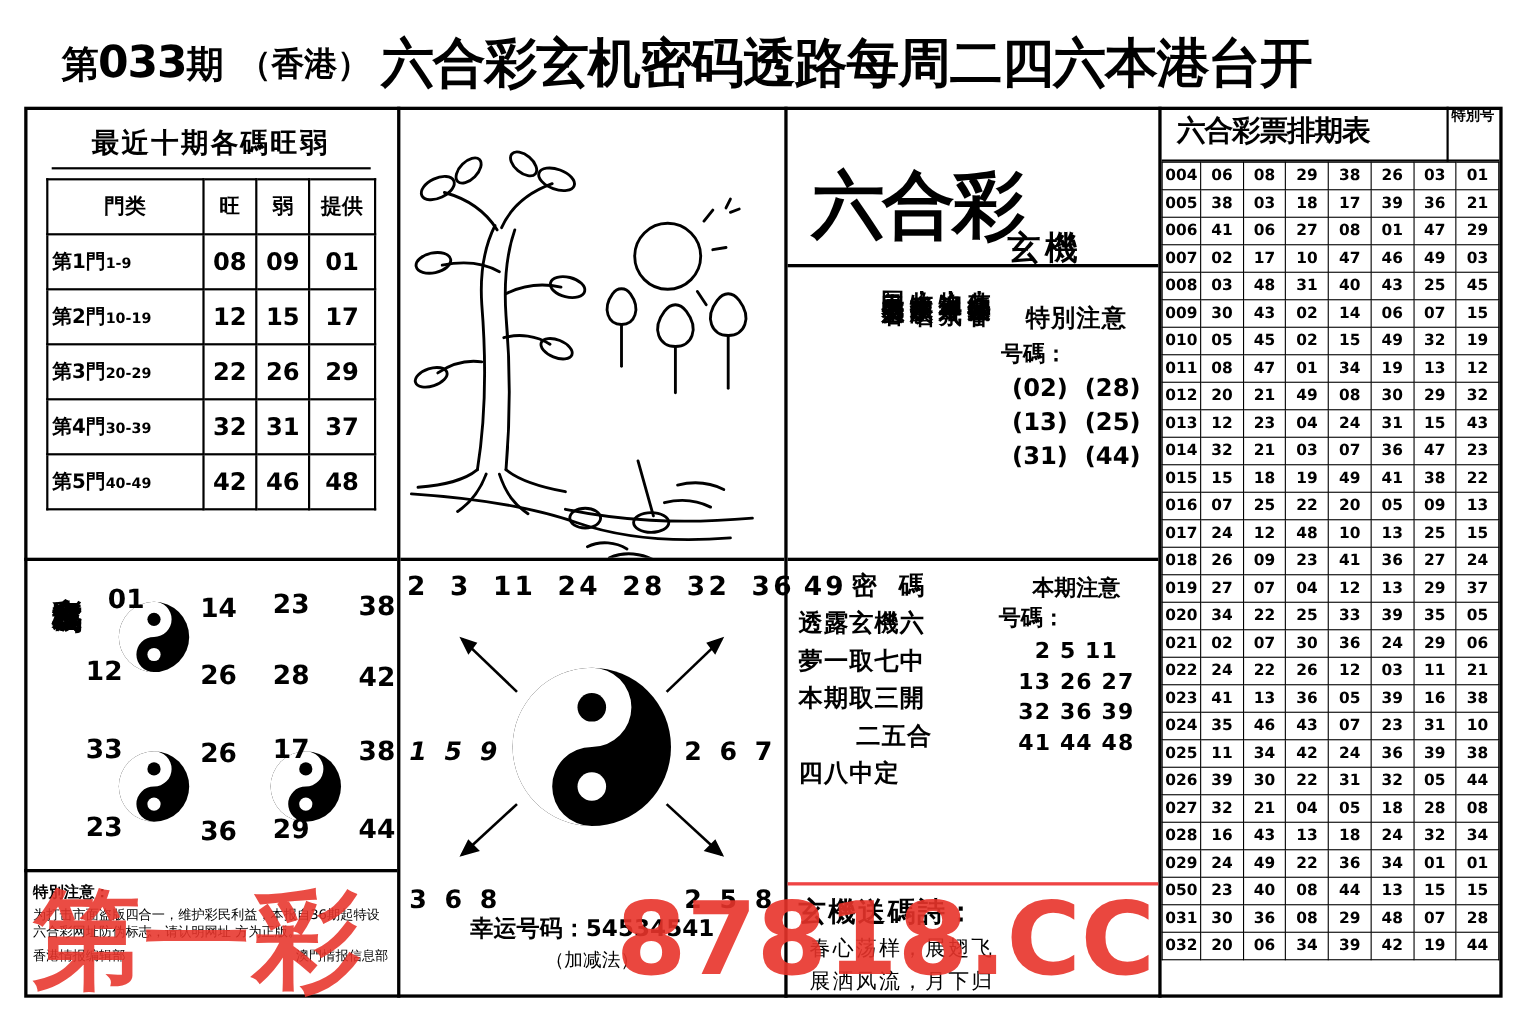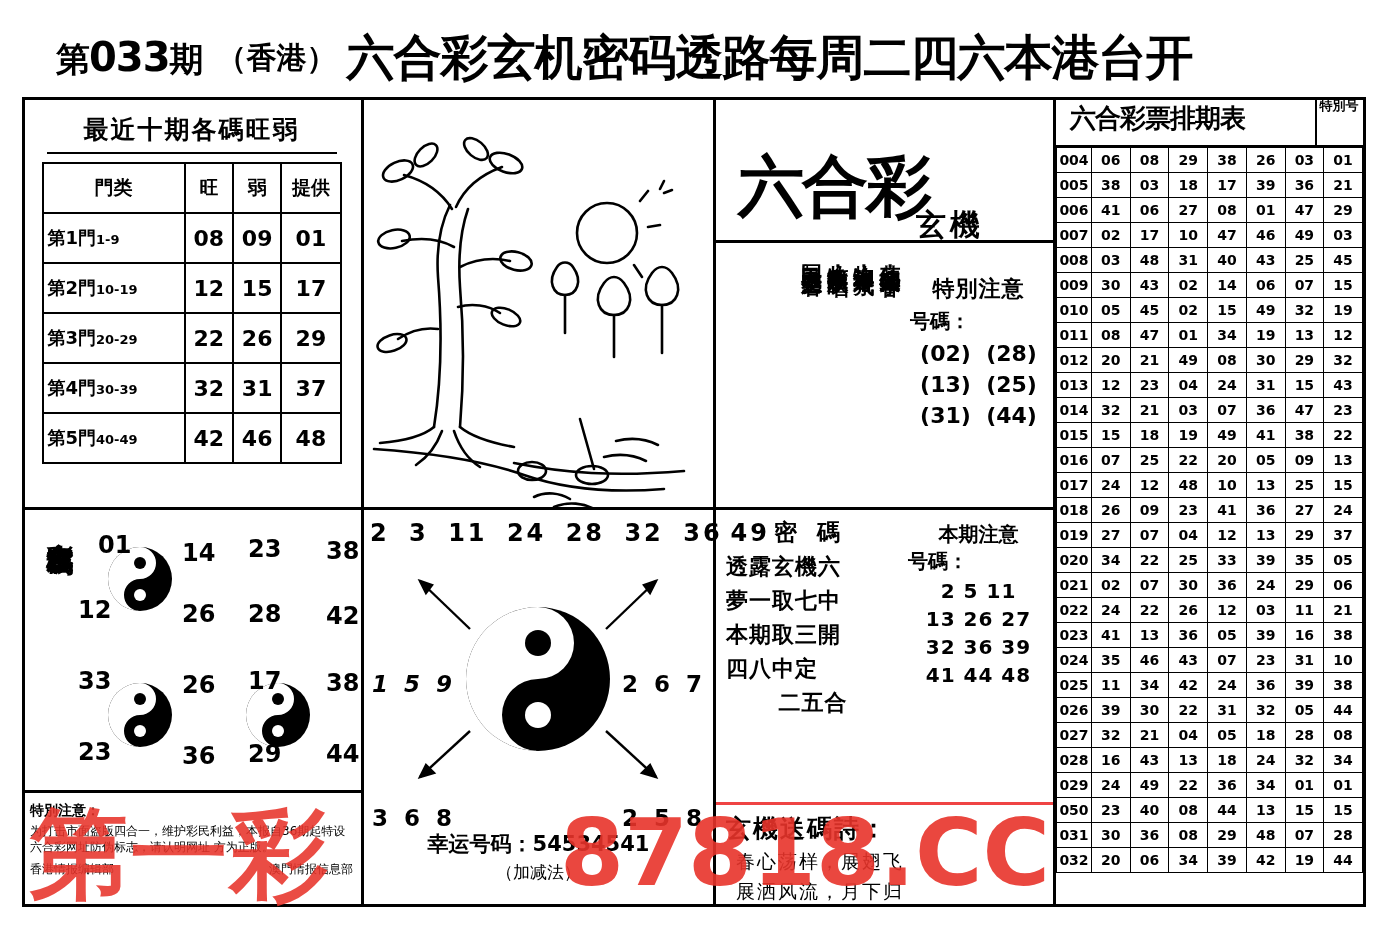--- a/index.html
+++ b/index.html
@@ -390,22 +390,22 @@
         </div>
       </div>
     </div>
 
     <div class="c3">
       <div class="c3-l">
         <div class="ttl">密  碼</div>
         <div class="line">透露玄機六</div>
         <div class="line">夢一取七中</div>
         <div class="line">本期取三開</div>
+        <div class="line" style="text-align:center">二五合</div>
         <div class="line">四八中定</div>
-        <div class="line" style="text-align:center">二五合</div>
       </div>
       <div class="c3-r">
         <div class="ttl">本期注意</div>
         <div class="ttl2">号碼：</div>
         <div class="nums">2  5   11</div>
         <div class="nums">13  26  27</div>
         <div class="nums">32  36  39</div>
         <div class="nums">41  44  48</div>
       </div>
     </div>

